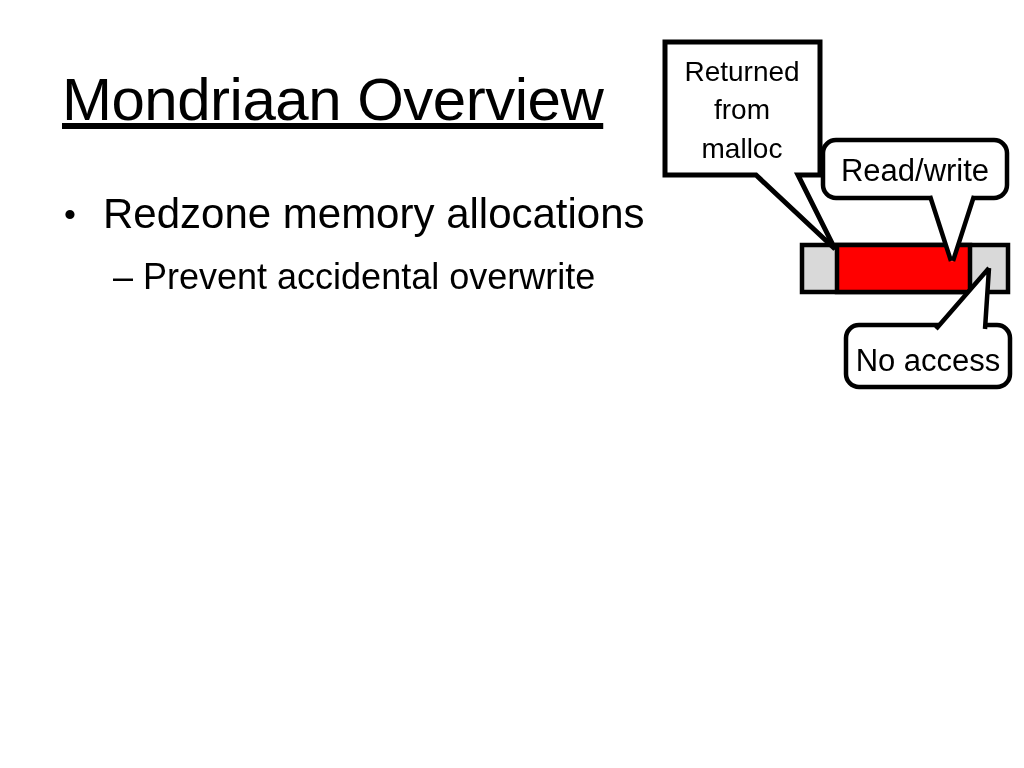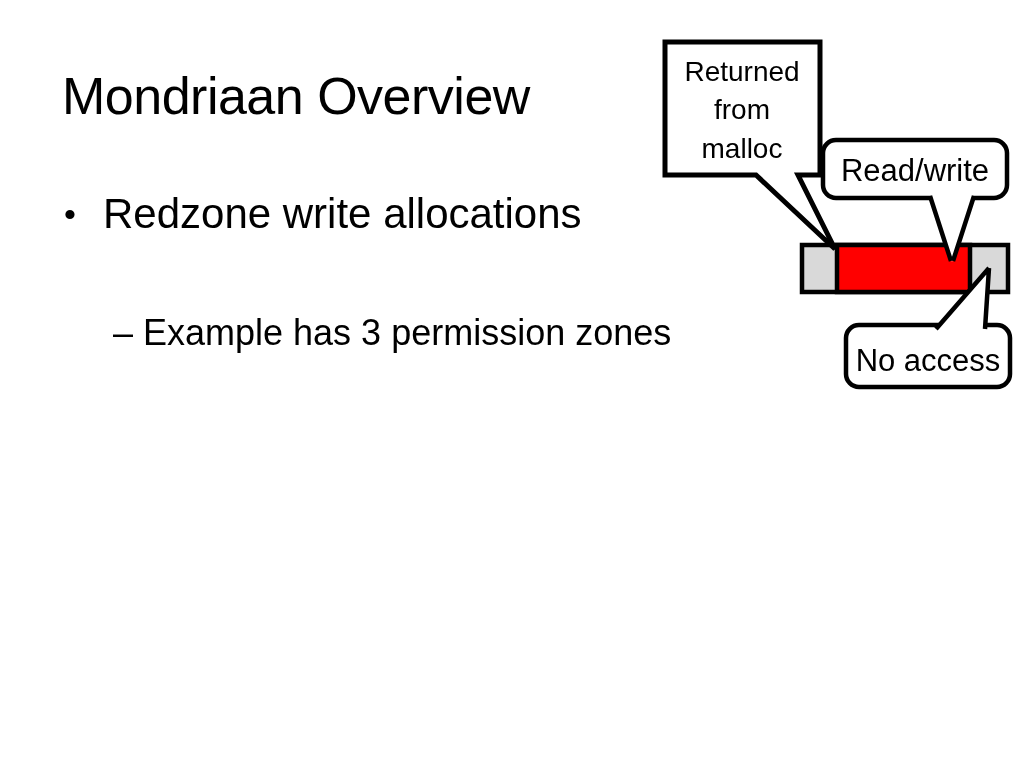--- a/index.html
+++ b/index.html
@@ -7,24 +7,25 @@
     position: relative;
     width: 1024px; height: 768px;
     background: #ffffff;
     overflow: hidden;
     font-family: "Liberation Sans", sans-serif;
     color: #000000;
   }
   .title {
     position: absolute;
     left: 62px; top: 70px;
-    font-size: 52px;
+    font-size: 60px;
     letter-spacing: -0.5px;
     line-height: 1;
     white-space: nowrap;
+    text-decoration: underline;
   }
   .line {
     position: absolute;
     white-space: nowrap;
     line-height: 1;
   }
   .lvl1 { font-size: 42px; left: 64px; }
   .lvl2 { font-size: 36px; left: 113px; }
   .marker { display: inline-block; }
   .lvl1 .marker { width: 39px; font-size: 34px; vertical-align: 2px; }
@@ -36,27 +37,27 @@
   }
 </style>
 </head>
 <body>
 
 <div id="slide">
 
   <div class="title">Mondriaan Overview</div>
 
   <div class="line lvl1" style="top:193px">
-    <span class="marker">•</span><span>Redzone write allocations</span>
+    <span class="marker">•</span><span>Redzone memory allocations</span>
   </div>
 
+  <div class="line lvl2" style="top:259px">
+    <span class="marker">–</span><span>Prevent accidental overwrite</span>
+  </div>
 
-  <div class="line lvl2" style="top:315px">
-    <span class="marker">–</span><span>Example has 3 permission zones</span>
-  </div>
 
 
   <svg id="diagram" width="1024" height="768" viewBox="0 0 1024 768">
 
     <g>
       <rect x="802" y="245" width="206" height="47" stroke-width="4.5" stroke="#000000" fill="#D9D9D9"></rect>
       <rect x="837" y="245" width="133" height="47" stroke-width="4.5" stroke="#000000" fill="#FF0000"></rect>
     </g>
 
     <g>

